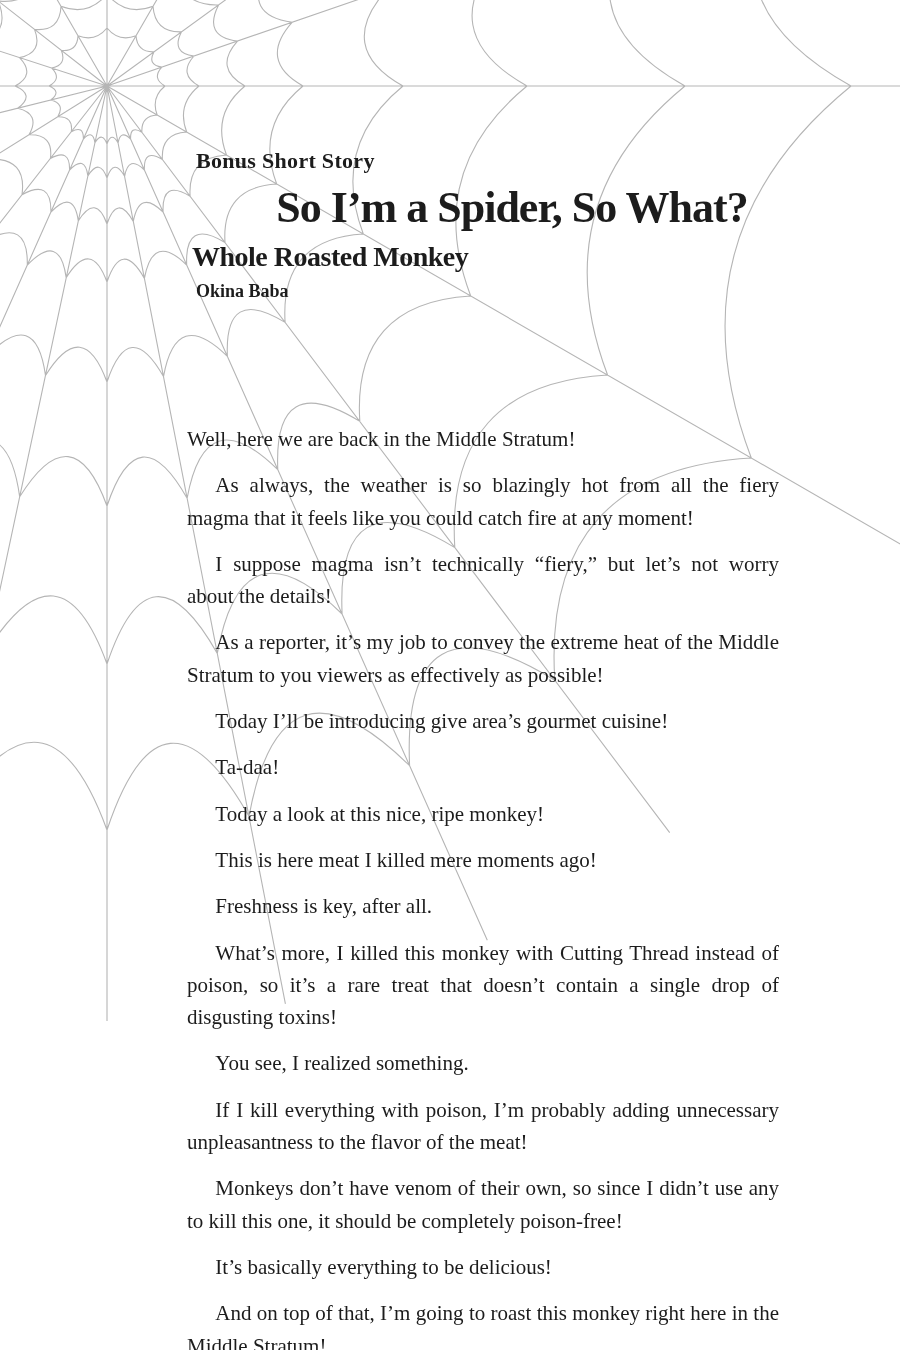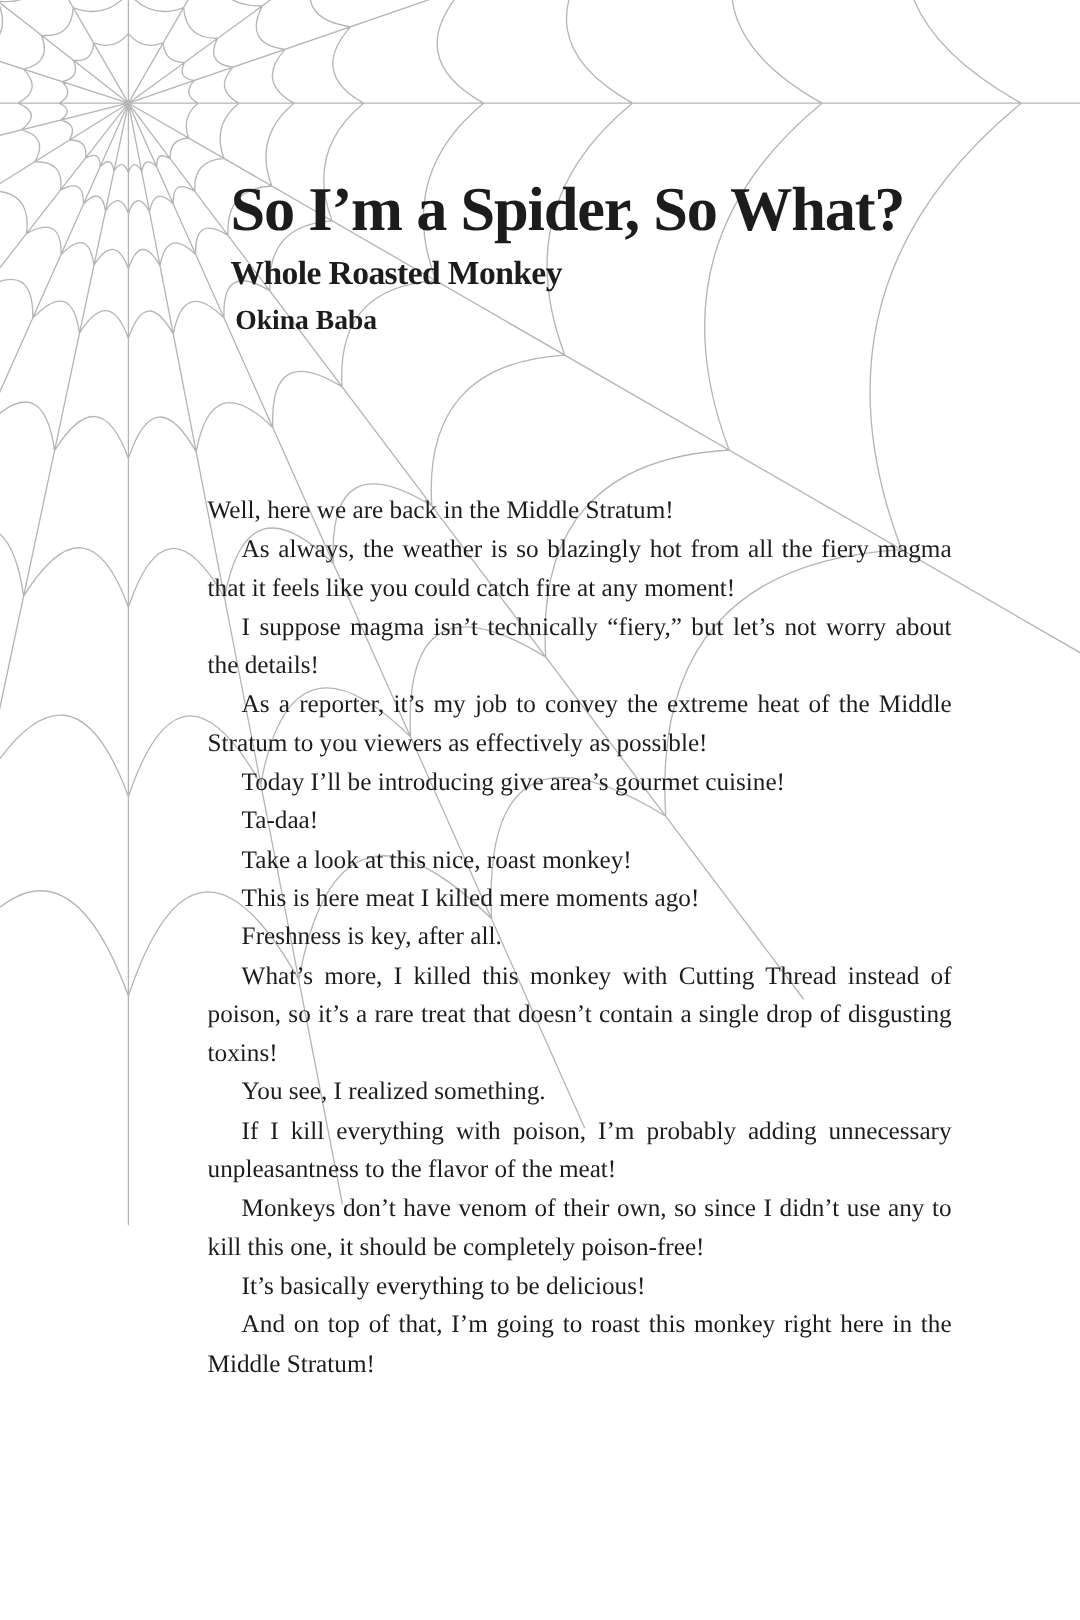--- a/index.html
+++ b/index.html
@@ -37,81 +37,83 @@
     left:192px;
     width:640px;
   }
   .story-label{
     font-size:22px;
     font-weight:bold;
     letter-spacing:0.3px;
     margin:0 0 10px 4px;
   }
   .book-title{
-    font-size:52px;
+    font-size:44px;
     font-weight:bold;
     letter-spacing:-1px;
     line-height:1.08;
     margin:0;
     white-space:nowrap;
+    text-align:center;
   }
   .story-title{
     font-size:28px;
     font-weight:bold;
     letter-spacing:-0.5px;
     line-height:1.2;
     margin:8px 0 0 0;
   }
   .author{
-    font-size:23px;
+    font-size:18px;
     font-weight:bold;
     margin:8px 0 0 4px;
   }
   .body-text{
     position:absolute;
     top:409px;
     left:173px;
     width:620px;
     font-size:21px;
     line-height:32.3px;
     text-align:justify;
   }
   .body-text p{
-    margin:0;
+    margin:14px;
     text-indent:1.35em;
   }
   .body-text p:first-child{
     text-indent:0;
   }
 </style>
 </head>
 <body>
 
 <div class="page">
 
   <svg class="web-svg" id="web" viewBox="0 0 900 1350">
       <path d="M107 86L1042.0 86.0M107 86L916.7 553.5M107 86L669.7 832.7M107 86L487.3 940.2M107 86L285.4 1003.8M107 86L107.0 1021.0M107 86L-87.4 1000.6M107 86L-273.3 940.2M107 86L-468.6 822.8M107 86L-685.9 581.5M107 86L-800.2 312.2M107 86L-828.0 86.0M107 86L-782.2 -202.9M107 86L-629.8 -489.6M107 86L-360.5 -723.7M107 86L107.0 -849.0M107 86L574.5 -723.7M107 86L863.4 -463.6M107 86L991.1 -218.4M165.0 86.0Q150.7 97.7 157.2 115.0M157.2 115.0Q140.9 116.0 141.9 132.3M141.9 132.3Q130.0 125.0 130.6 139.0M130.6 139.0Q120.6 129.1 118.1 142.9M118.1 142.9Q111.3 131.0 107.0 144.0M107.0 144.0Q102.3 131.0 94.9 142.7M94.9 142.7Q93.0 129.0 83.4 139.0M83.4 139.0Q83.7 124.8 71.3 131.7M71.3 131.7Q73.4 116.3 57.8 116.7M57.8 116.7Q65.4 103.7 50.7 100.0M50.7 100.0Q62.1 91.5 49.0 86.0M49.0 86.0Q62.3 78.9 51.8 68.1M51.8 68.1Q67.1 64.8 61.3 50.3M61.3 50.3Q77.3 51.9 78.0 35.8M78.0 35.8Q95.3 42.3 107.0 28.0M107.0 28.0Q118.7 42.3 136.0 35.8M136.0 35.8Q137.3 52.4 153.9 51.9M153.9 51.9Q147.1 65.1 161.8 67.1M161.8 67.1Q151.6 78.5 165.0 86.0M199.0 86.0Q176.3 104.6 186.7 132.0M186.7 132.0Q160.7 133.5 162.4 159.5M162.4 159.5Q143.4 147.8 144.4 170.0M144.4 170.0Q128.6 154.4 124.6 176.3M124.6 176.3Q113.9 157.4 107.0 178.0M107.0 178.0Q99.5 157.4 87.9 176.0M87.9 176.0Q84.8 154.2 69.6 170.0M69.6 170.0Q70.0 147.5 50.4 158.5M50.4 158.5Q53.7 134.0 29.0 134.8M29.0 134.8Q40.9 114.0 17.7 108.3M17.7 108.3Q35.8 94.7 15.0 86.0M15.0 86.0Q36.1 74.8 19.5 57.6M19.5 57.6Q43.6 52.3 34.5 29.4M34.5 29.4Q59.9 31.8 61.0 6.3M61.0 6.3Q88.4 16.7 107.0 -6.0M107.0 -6.0Q125.6 16.7 153.0 6.3M153.0 6.3Q155.0 32.7 181.4 31.9M181.4 31.9Q170.7 52.9 194.0 56.0M194.0 56.0Q177.8 74.2 199.0 86.0M245.0 86.0Q211.0 113.9 226.5 155.0M226.5 155.0Q187.6 157.3 190.1 196.2M190.1 196.2Q161.6 178.7 163.1 212.1M163.1 212.1Q139.4 188.7 133.3 221.5M133.3 221.5Q117.3 193.1 107.0 224.0M107.0 224.0Q95.7 193.1 78.3 221.0M78.3 221.0Q73.7 188.4 50.9 212.1M50.9 212.1Q51.6 178.3 22.0 194.7M22.0 194.7Q27.0 158.0 -10.0 159.1M-10.0 159.1Q7.9 128.1 -26.9 119.4M-26.9 119.4Q0.2 99.1 -31.0 86.0M-31.0 86.0Q0.7 69.2 -24.2 43.4M-24.2 43.4Q12.0 35.5 -1.7 1.0M-1.7 1.0Q36.4 4.8 38.0 -33.5M38.0 -33.5Q79.1 -18.0 107.0 -52.0M107.0 -52.0Q134.9 -18.0 176.0 -33.5M176.0 -33.5Q179.0 6.0 218.6 4.9M218.6 4.9Q202.5 36.3 237.5 41.1M237.5 41.1Q213.2 68.2 245.0 86.0M303.0 86.0Q254.7 125.6 276.7 184.0M276.7 184.0Q221.5 187.3 225.0 242.5M225.0 242.5Q184.6 217.7 186.7 265.1M186.7 265.1Q153.0 231.8 144.4 278.4M144.4 278.4Q121.7 238.2 107.0 282.0M107.0 282.0Q91.0 238.0 66.2 277.7M66.2 277.7Q59.8 231.4 27.3 265.1M27.3 265.1Q28.3 217.0 -13.7 240.5M-13.7 240.5Q-6.6 188.3 -59.2 189.9M-59.2 189.9Q-33.7 145.7 -83.2 133.4M-83.2 133.4Q-44.7 104.6 -89.0 86.0M-89.0 86.0Q-44.0 62.1 -79.4 25.4M-79.4 25.4Q-28.0 14.2 -47.5 -34.7M-47.5 -34.7Q6.7 -29.4 9.0 -83.7M205.0 -83.7Q209.3 -27.6 265.6 -29.2M265.6 -29.2Q242.6 15.4 292.3 22.2M292.3 22.2Q257.8 60.8 303.0 86.0M403.0 86.0Q330.0 145.8 363.3 234.0M363.3 234.0Q279.9 239.0 285.1 322.4M285.1 322.4Q224.2 284.9 227.4 356.4M227.4 356.4Q176.4 306.2 163.5 376.6M163.5 376.6Q129.1 315.8 107.0 382.0M107.0 382.0Q82.9 315.6 45.5 375.5M45.5 375.5Q35.7 305.6 -13.4 356.4M-13.4 356.4Q-11.9 283.9 -75.2 319.3M346.5 -88.0Q311.8 -20.6 386.9 -10.4M386.9 -10.4Q334.7 47.9 403.0 86.0M527.0 86.0Q423.4 170.8 470.7 296.0M470.7 296.0Q352.4 303.1 359.8 421.4M359.8 421.4Q273.3 368.3 277.8 469.7M277.8 469.7Q205.5 398.4 187.1 498.3M187.1 498.3Q138.4 412.1 107.0 506.0M107.0 506.0Q72.8 411.8 19.7 496.8M19.7 496.8Q5.8 397.6 -63.8 469.7M446.8 -160.9Q397.6 -65.3 504.1 -50.7M504.1 -50.7Q430.1 31.9 527.0 86.0M685.0 86.0Q542.5 202.7 607.6 375.0M607.6 375.0Q444.7 384.7 454.8 547.6M454.8 547.6Q335.8 474.5 342.1 614.0M342.1 614.0Q242.6 516.0 217.3 653.4M217.3 653.4Q150.2 534.8 107.0 664.0M107.0 664.0Q59.9 534.4 -13.2 651.4M-13.2 651.4Q-32.3 514.8 -128.1 614.0M653.5 -102.2Q551.7 11.6 685.0 86.0M851.0 86.0Q667.5 236.2 751.3 458.0M751.3 458.0Q541.6 470.5 554.8 680.2M554.8 680.2Q401.5 586.0 409.6 765.7M409.6 765.7Q281.5 639.5 249.0 816.3M249.0 816.3Q162.6 663.6 107.0 830.0M107.0 830.0Q46.3 663.1 -47.7 813.7M-47.7 813.7Q-72.3 637.9 -195.6 765.7M810.5 -156.2Q679.4 -9.8 851.0 86.0" fill="none" stroke="#b5b5b5" stroke-width="1.1"></path>
     </svg>
 
   <div class="content">
 
     <div class="header">
+      <p class="story-label">Bonus Short Story</p>
       <h1 class="book-title">So I’m a Spider, So What?</h1>
       <h2 class="story-title">Whole Roasted Monkey</h2>
       <p class="author">Okina Baba</p>
     </div>
 
     <div class="body-text">
         <p>Well, here we are back in the Middle Stratum!</p>
         <p>As always, the weather is so blazingly hot from all the fiery magma that it feels like you could catch fire at any moment!</p>
         <p>I suppose magma isn’t technically “fiery,” but let’s not worry about the details!</p>
         <p>As a reporter, it’s my job to convey the extreme heat of the Middle Stratum to you viewers as effectively as possible!</p>
         <p>Today I’ll be introducing give area’s gourmet cuisine!</p>
         <p>Ta-daa!</p>
-        <p>Take a look at this nice, roast monkey!</p>
+        <p>Today a look at this nice, ripe monkey!</p>
         <p>This is here meat I killed mere moments ago!</p>
         <p>Freshness is key, after all.</p>
         <p>What’s more, I killed this monkey with Cutting Thread instead of poison, so it’s a rare treat that doesn’t contain a single drop of disgusting toxins!</p>
         <p>You see, I realized something.</p>
         <p>If I kill everything with poison, I’m probably adding unnecessary unpleasantness to the flavor of the meat!</p>
         <p>Monkeys don’t have venom of their own, so since I didn’t use any to kill this one, it should be completely poison-free!</p>
         <p>It’s basically everything to be delicious!</p>
         <p>And on top of that, I’m going to roast this monkey right here in the Middle Stratum!</p>
       </div>
 

